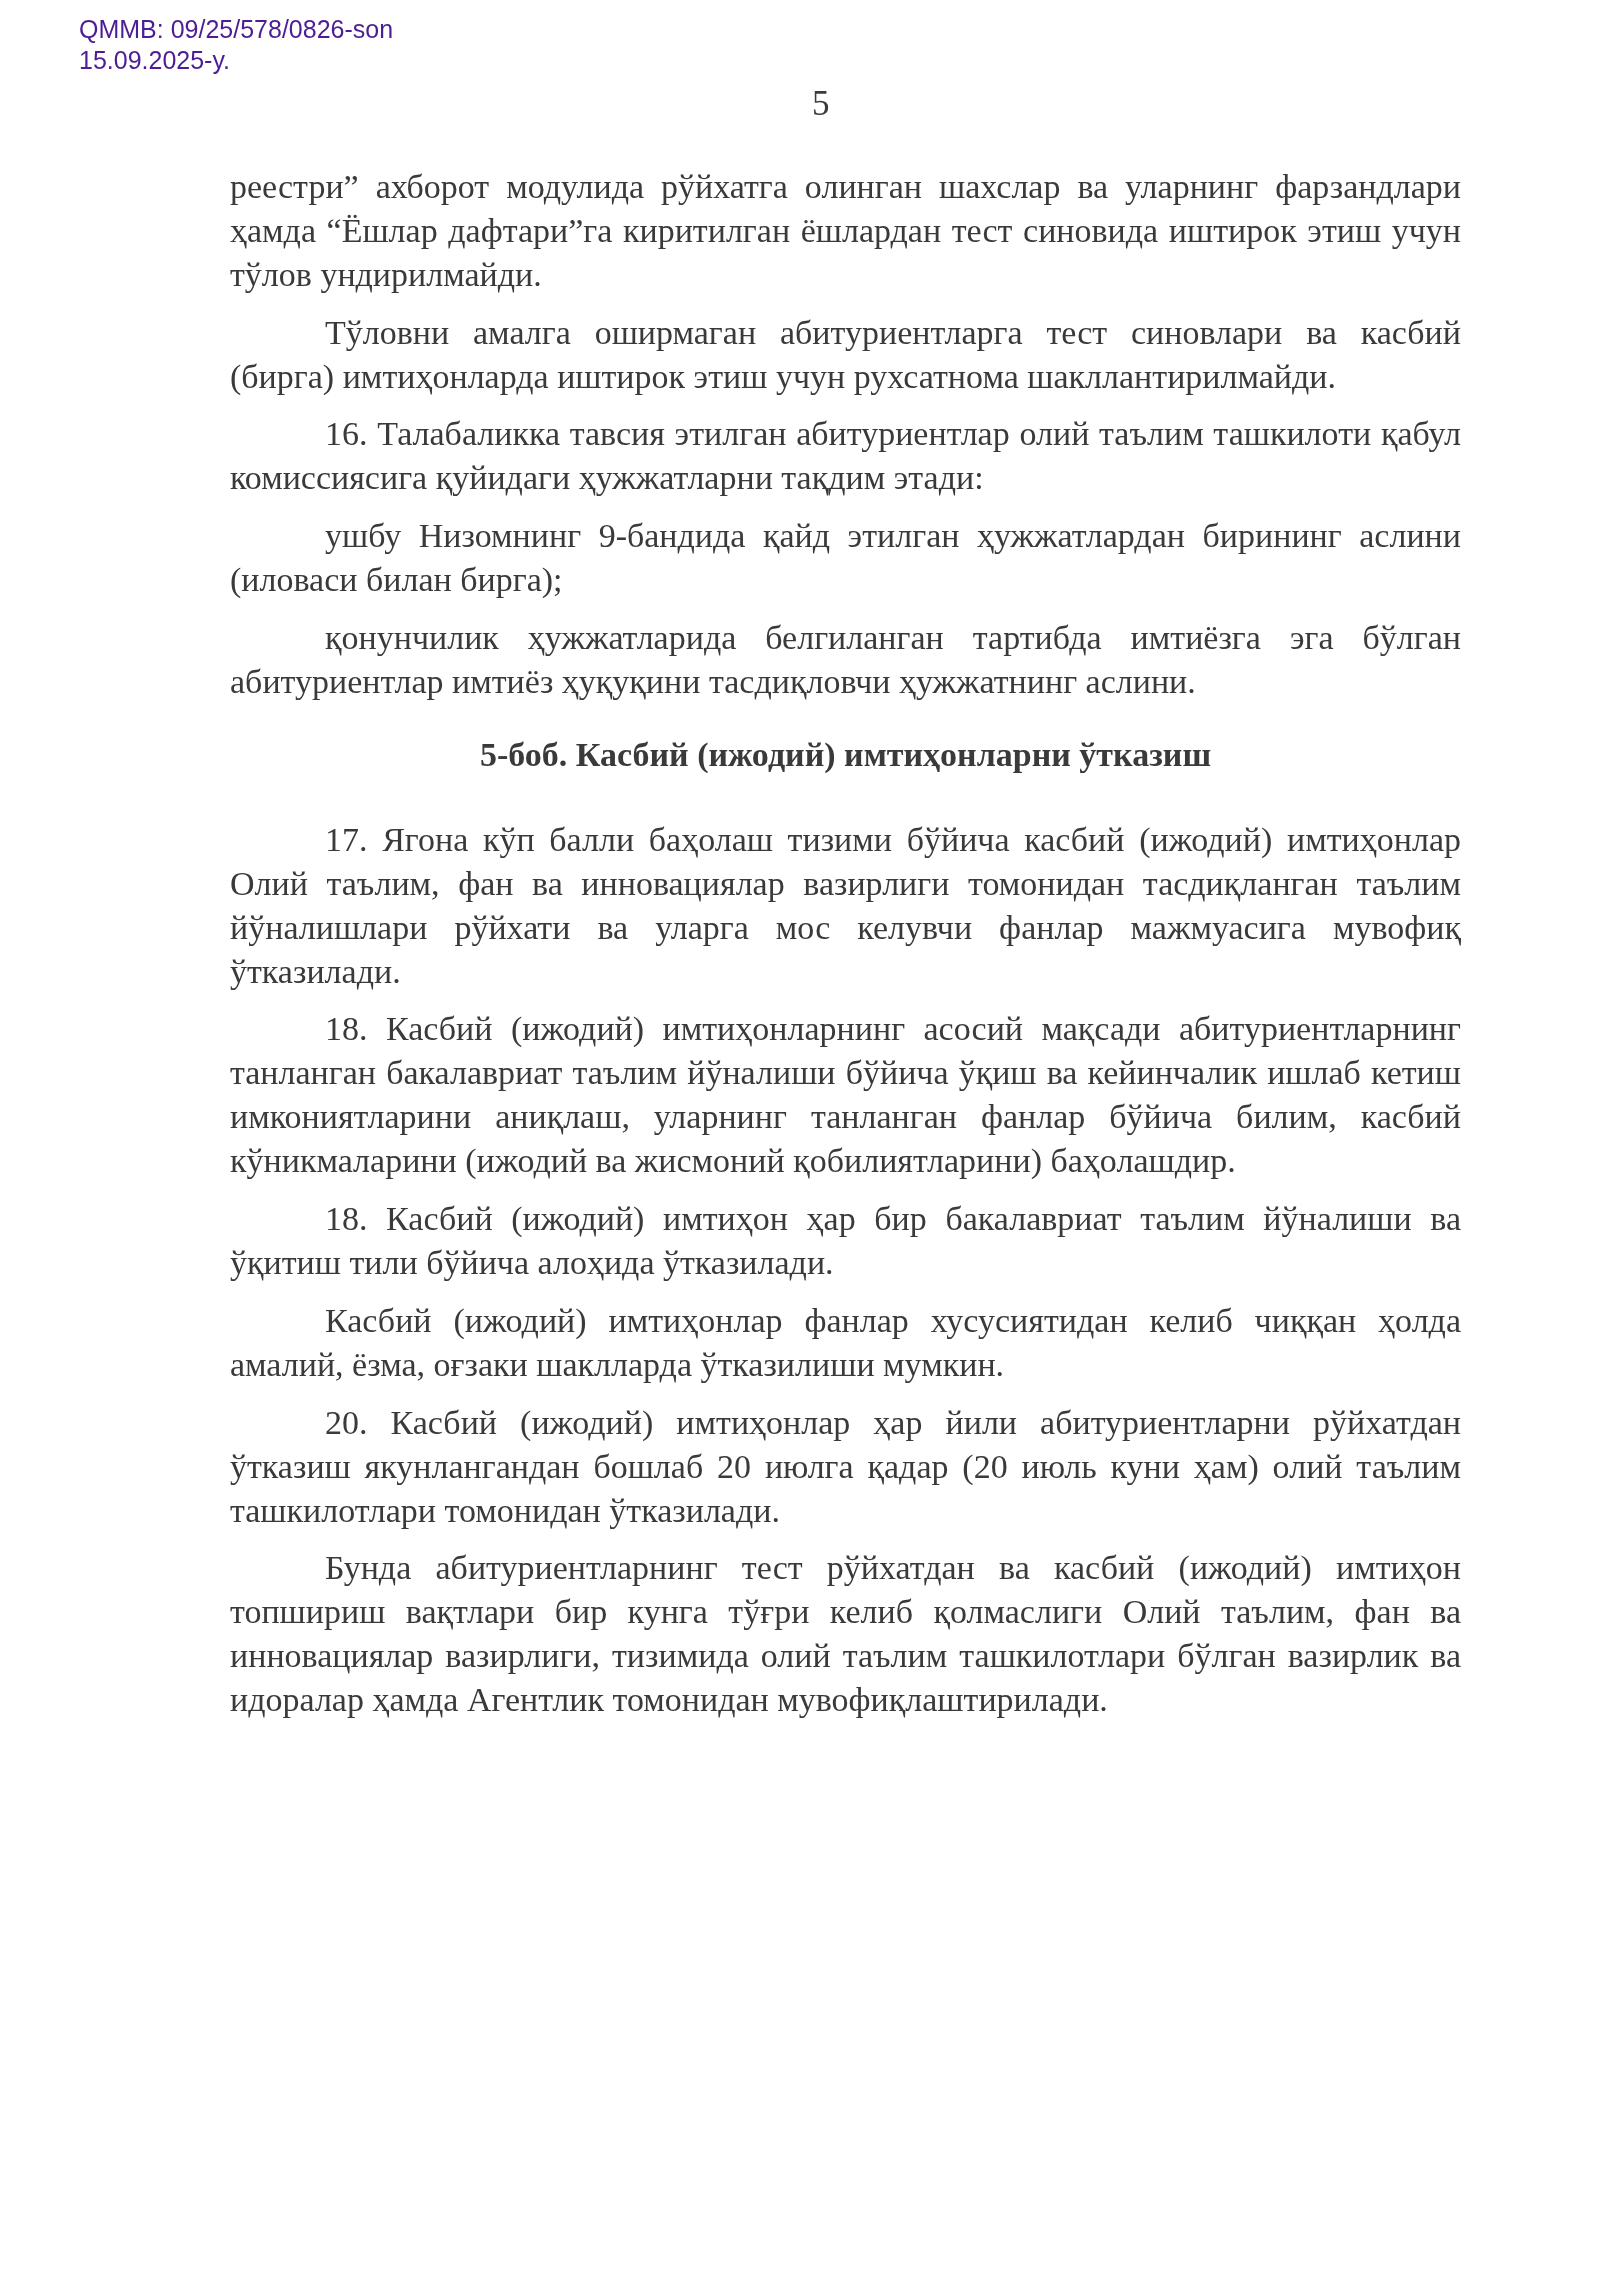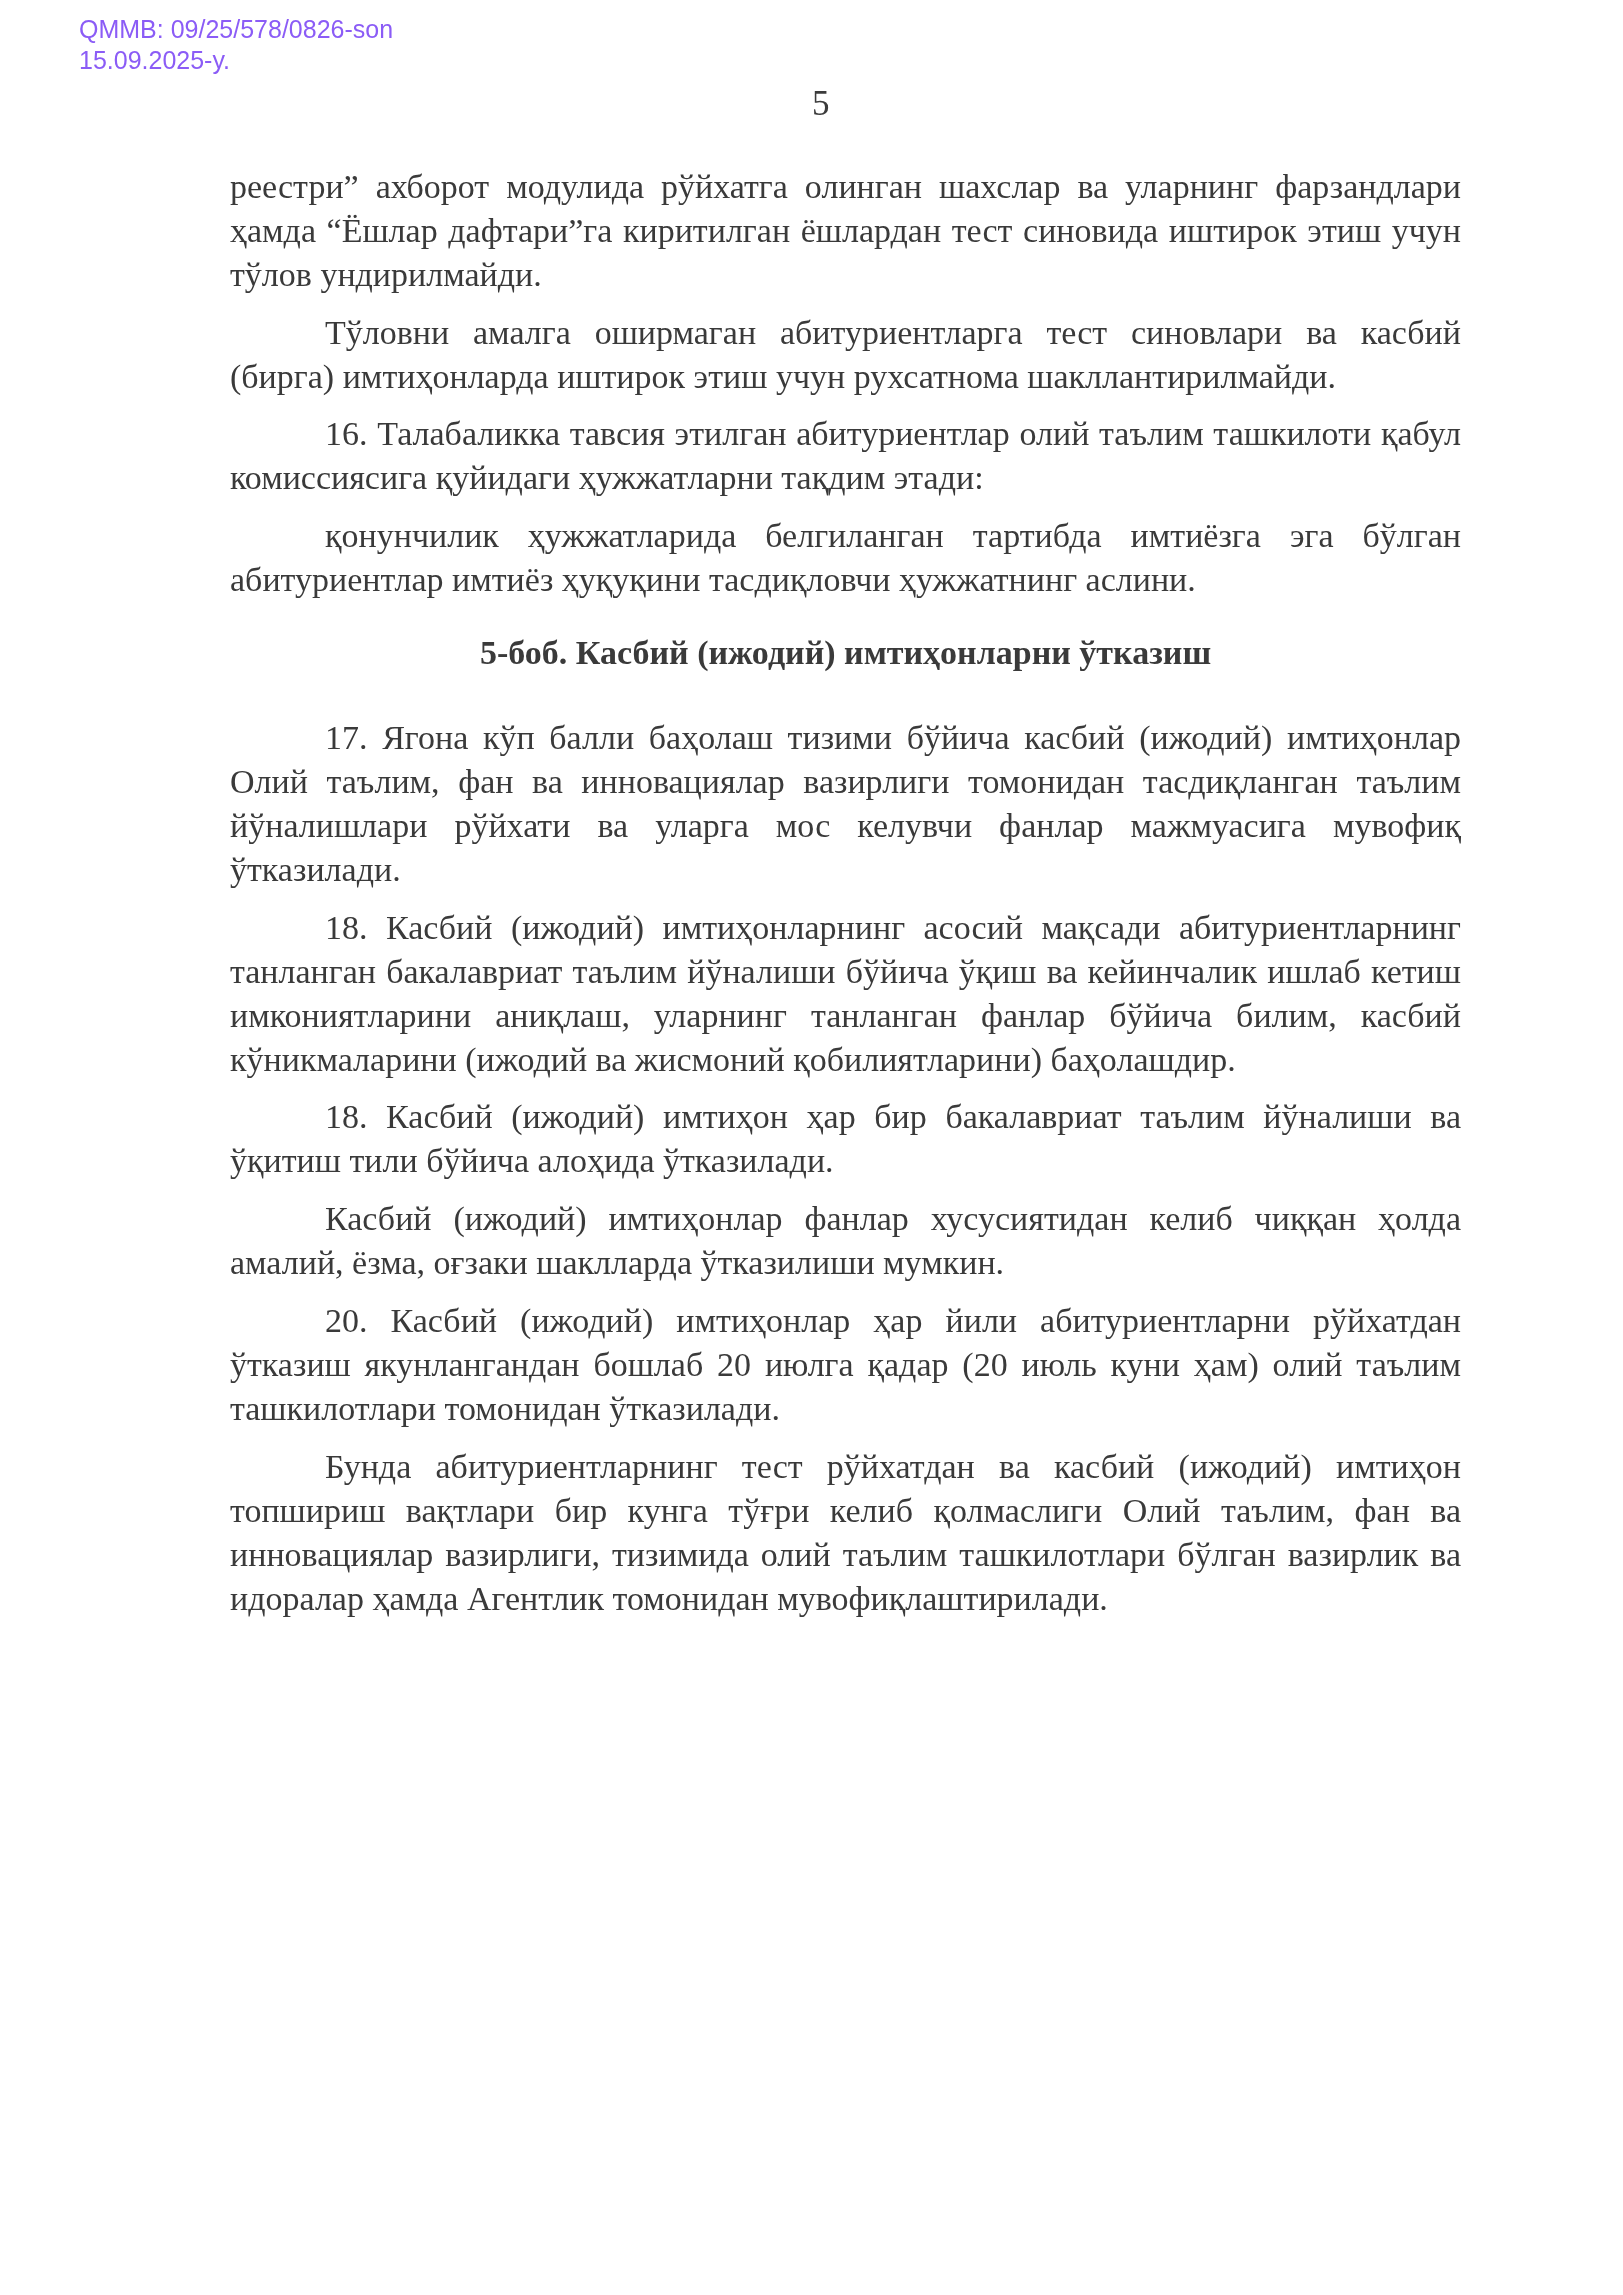--- a/index.html
+++ b/index.html
@@ -1,20 +1,20 @@
 <!DOCTYPE html>
 <html style="font-size:10.5px"><head>
   <meta charset="utf-8">
   <style>
     html, body { margin: 0; padding: 0; background: #ffffff; }
     body { width: 1623px; height: 2295px; position: relative; overflow: hidden; }
     .stamp {
       position: absolute; left: 79px; top: 14.4px;
       font-family: "Liberation Sans", sans-serif;
-      font-size: 25px; line-height: 31px; color: #8b5cf6;
+      font-size: 25px; line-height: 31px; color: #4c1d95;
     }
     .stamp div { white-space: nowrap; }
     .page-number {
       position: absolute; left: 812px; top: 84px; width: 65px;
       font-family: "Liberation Serif", serif; font-size: 35px; line-height: 39px;
       color: #3b3b3b; text-align: left;
     }
     .content {
       position: absolute; left: 230px; top: 165px; width: 1231px;
       font-family: "Liberation Serif", serif; font-size: 34px; line-height: 44px;
@@ -34,20 +34,21 @@
   <div>QMMB: 09/25/578/0826-son</div>
   <div>15.09.2025-y.</div>
 </div>
 
 <div class="page-number">5</div>
 
 <div class="content">
   <p class="cont">реестри” ахборот модулида рўйхатга олинган шахслар ва уларнинг фарзандлари ҳамда “Ёшлар дафтари”га киритилган ёшлардан тест синовида иштирок этиш учун тўлов ундирилмайди.</p>
   <p>Тўловни амалга оширмаган абитуриентларга тест синовлари ва касбий (бирга) имтиҳонларда иштирок этиш учун рухсатнома шакллантирилмайди.</p>
   <p>16. Талабаликка тавсия этилган абитуриентлар олий таълим ташкилоти қабул комиссиясига қуйидаги ҳужжатларни тақдим этади:</p>
+  <p>ушбу Низомнинг 9-бандида қайд этилган ҳужжатлардан бирининг аслини (иловаси билан бирга);</p>
   <p>қонунчилик ҳужжатларида белгиланган тартибда имтиёзга эга бўлган абитуриентлар имтиёз ҳуқуқини тасдиқловчи ҳужжатнинг аслини.</p>
 
   <h2>5-боб. Касбий (ижодий) имтиҳонларни ўтказиш</h2>
 
   <p>17. Ягона кўп балли баҳолаш тизими бўйича касбий (ижодий) имтиҳонлар Олий таълим, фан ва инновациялар вазирлиги томонидан тасдиқланган таълим йўналишлари рўйхати ва уларга мос келувчи фанлар мажмуасига мувофиқ ўтказилади.</p>
   <p>18. Касбий (ижодий) имтиҳонларнинг асосий мақсади абитуриентларнинг танланган бакалавриат таълим йўналиши бўйича ўқиш ва кейинчалик ишлаб кетиш имкониятларини аниқлаш, уларнинг танланган фанлар бўйича билим, касбий кўникмаларини (ижодий ва жисмоний қобилиятларини) баҳолашдир.</p>
   <p>18. Касбий (ижодий) имтиҳон ҳар бир бакалавриат таълим йўналиши ва ўқитиш тили бўйича алоҳида ўтказилади.</p>
   <p>Касбий (ижодий) имтиҳонлар фанлар хусусиятидан келиб чиққан ҳолда амалий, ёзма, оғзаки шаклларда ўтказилиши мумкин.</p>
   <p>20. Касбий (ижодий) имтиҳонлар ҳар йили абитуриентларни рўйхатдан ўтказиш якунлангандан бошлаб 20 июлга қадар (20 июль куни ҳам) олий таълим ташкилотлари томонидан ўтказилади.</p>
   <p>Бунда абитуриентларнинг тест рўйхатдан ва касбий (ижодий) имтиҳон топшириш вақтлари бир кунга тўғри келиб қолмаслиги Олий таълим, фан ва инновациялар вазирлиги, тизимида олий таълим ташкилотлари бўлган вазирлик ва идоралар ҳамда Агентлик томонидан мувофиқлаштирилади.</p>

